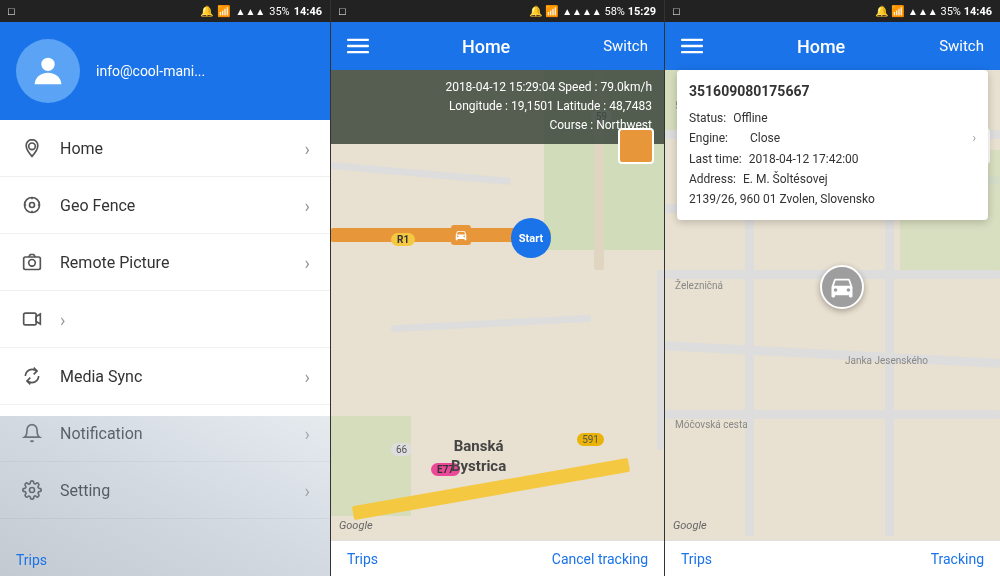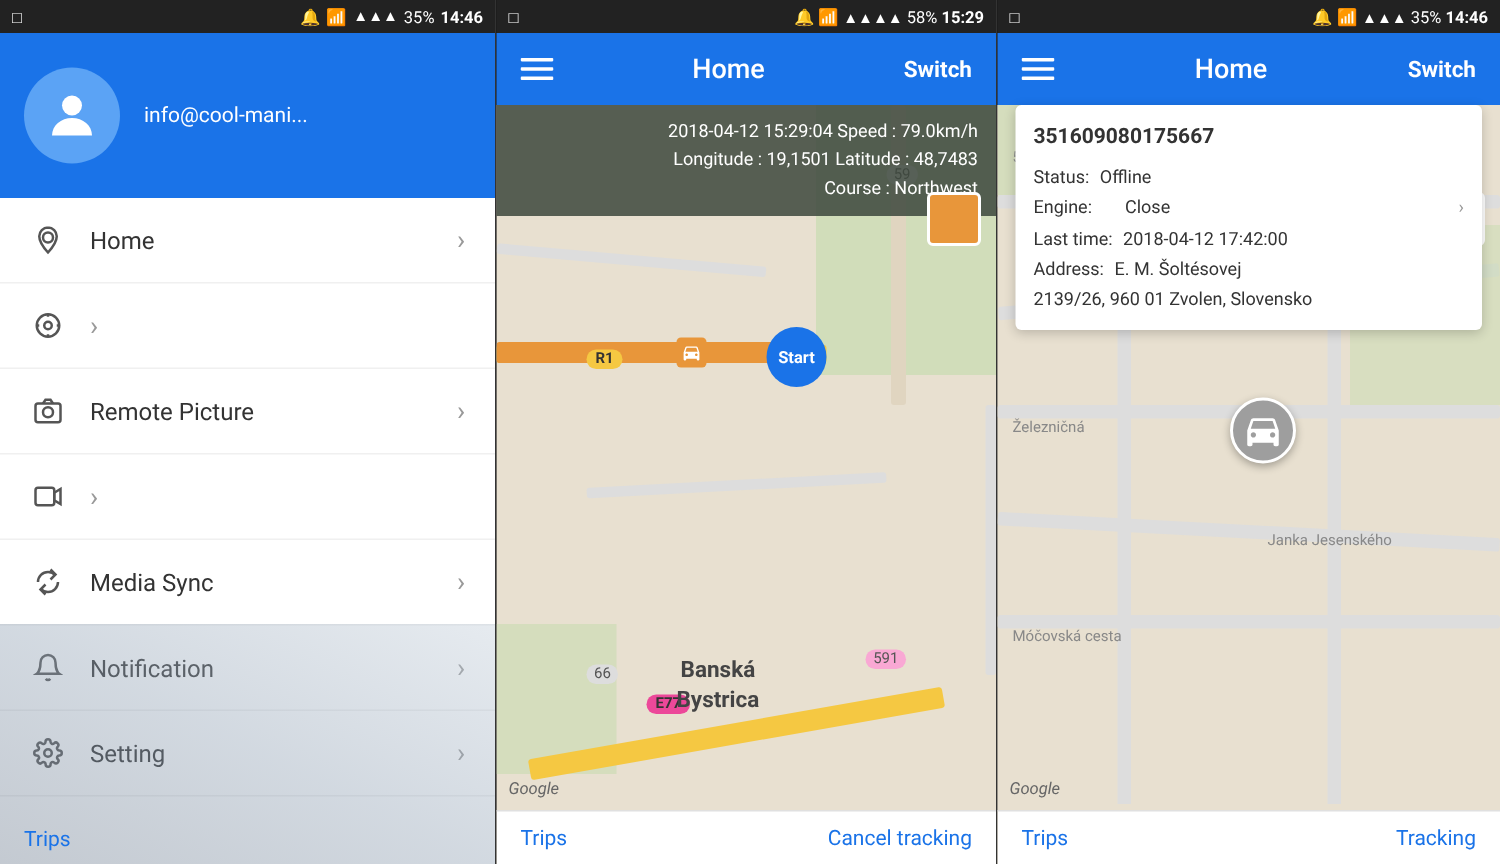--- a/index.html
+++ b/index.html
@@ -32,21 +32,21 @@
       justify-content: space-between;
       padding: 0 8px;
     }
     .panel-nav .status-bar .status-icons {
       display: flex;
       gap: 4px;
       align-items: center;
     }
     .nav-header {
       background: #1a73e8;
-      height: 110px;
+      height: 98px;
       display: flex;
       align-items: center;
       padding: 16px;
       gap: 16px;
     }
     .nav-avatar {
       width: 64px;
       height: 64px;
       border-radius: 50%;
       background: #5ba3f5;
@@ -131,21 +131,21 @@
       justify-content: space-between;
     }
     .app-bar .title {
       color: #fff;
       font-size: 18px;
       font-weight: 500;
     }
     .app-bar .switch-btn {
       color: #fff;
       font-size: 15px;
-      font-weight: 700;
+      font-weight: 400;
     }
     .map-info-overlay {
       position: absolute;
       top: 70px;
       left: 0;
       right: 0;
       background: rgba(60, 70, 60, 0.85);
       color: #fff;
       padding: 8px 12px;
       font-size: 12px;
@@ -364,20 +364,21 @@
     </div>
 
     <div class="nav-item">
       <div class="nav-icon">
         <svg width="20" height="20" viewBox="0 0 24 24" fill="none" stroke="#555" stroke-width="2">
           <circle cx="12" cy="12" r="9"></circle>
           <path d="M12 3v2M12 19v2M3 12h2M19 12h2"></path>
           <circle cx="12" cy="12" r="3"></circle>
         </svg>
       </div>
+      <span class="nav-label">Geo Fence</span>
       <span class="nav-arrow">›</span>
     </div>
 
     <div class="nav-item">
       <div class="nav-icon">
         <svg width="20" height="20" viewBox="0 0 24 24" fill="none" stroke="#555" stroke-width="2">
           <rect x="2" y="6" width="20" height="15" rx="2"></rect>
           <circle cx="12" cy="13" r="4"></circle>
           <path d="M8 6l2-3h4l2 3"></path>
         </svg>
@@ -485,21 +486,21 @@
       <div style="position:absolute;top:100px;left:0;width:180px;height:7px;background:#ddd;border-radius:2px;transform:rotate(5deg);"></div>
       <div style="position:absolute;top:200px;right:0;width:7px;height:180px;background:#ddd;border-radius:2px;"></div>
       <div style="position:absolute;top:250px;left:60px;width:200px;height:7px;background:#ddd;border-radius:2px;transform:rotate(-3deg);"></div>
 
       <div style="position:absolute;top:158px;left:0;width:200px;height:14px;background:#e8963a;border-radius:2px;"></div>
 
       <div style="position:absolute;top:163px;left:60px;background:#f5c842;border-radius:10px;padding:1px 6px;font-size:10px;font-weight:bold;color:#333;">R1</div>
       <div style="position:absolute;bottom:100px;left:100px;background:#ec4899;border-radius:10px;padding:1px 6px;font-size:10px;font-weight:bold;color:#333;">E77</div>
       <div style="position:absolute;top:40px;right:52px;background:#eee;border-radius:10px;padding:1px 5px;font-size:10px;color:#555;">59</div>
       <div style="position:absolute;bottom:120px;left:60px;background:#ddd;border-radius:10px;padding:1px 5px;font-size:10px;color:#555;">66</div>
-      <div style="position:absolute;bottom:130px;right:60px;background:#f9a8d4;border-radius:10px;padding:1px 5px;font-size:10px;color:#555;">591</div>
+      <div style="position:absolute;bottom:130px;right:60px;background:#eab308;border-radius:10px;padding:1px 5px;font-size:10px;color:#555;">591</div>
 
       <div style="position:absolute;bottom:100px;left:120px;font-size:15px;font-weight:bold;color:#444;text-align:center;line-height:1.3;">Banská<br>Bystrica</div>
 
       <div class="map-pin-start" style="top:148px;left:180px;">
         <span>Start</span>
       </div>
 
       <div style="position:absolute;top:155px;left:120px;width:20px;height:20px;background:#e8963a;border-radius:3px;display:flex;align-items:center;justify-content:center;">
         <svg width="14" height="14" viewBox="0 0 24 24" fill="#fff">
             <path d="M18.92 6.01C18.72 5.42 18.16 5 17.5 5h-11c-.66 0-1.21.42-1.42 1.01L3 12v8c0 .55.45 1 1 1h1c.55 0 1-.45 1-1v-1h12v1c0 .55.45 1 1 1h1c.55 0 1-.45 1-1v-8l-2.08-5.99zM6.5 16c-.83 0-1.5-.67-1.5-1.5S5.67 13 6.5 13s1.5.67 1.5 1.5S7.33 16 6.5 16zm11 0c-.83 0-1.5-.67-1.5-1.5s.67-1.5 1.5-1.5 1.5.67 1.5 1.5-.67 1.5-1.5 1.5zM5 11l1.5-4.5h11L19 11H5z"></path>

